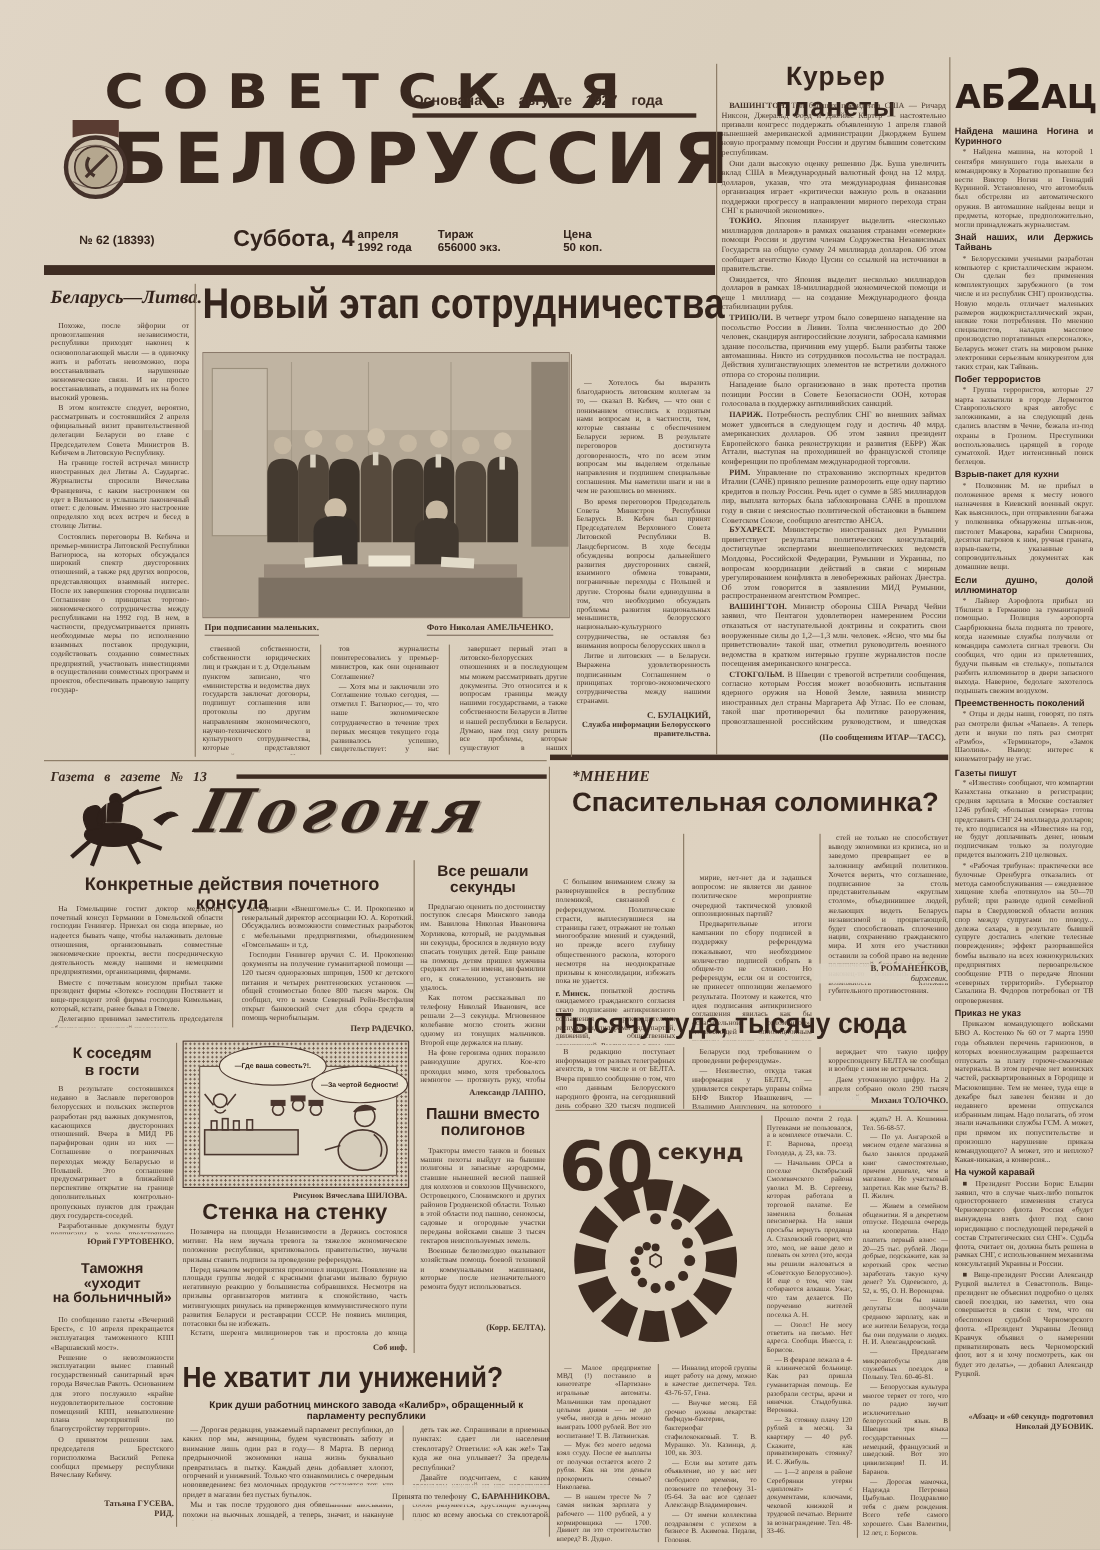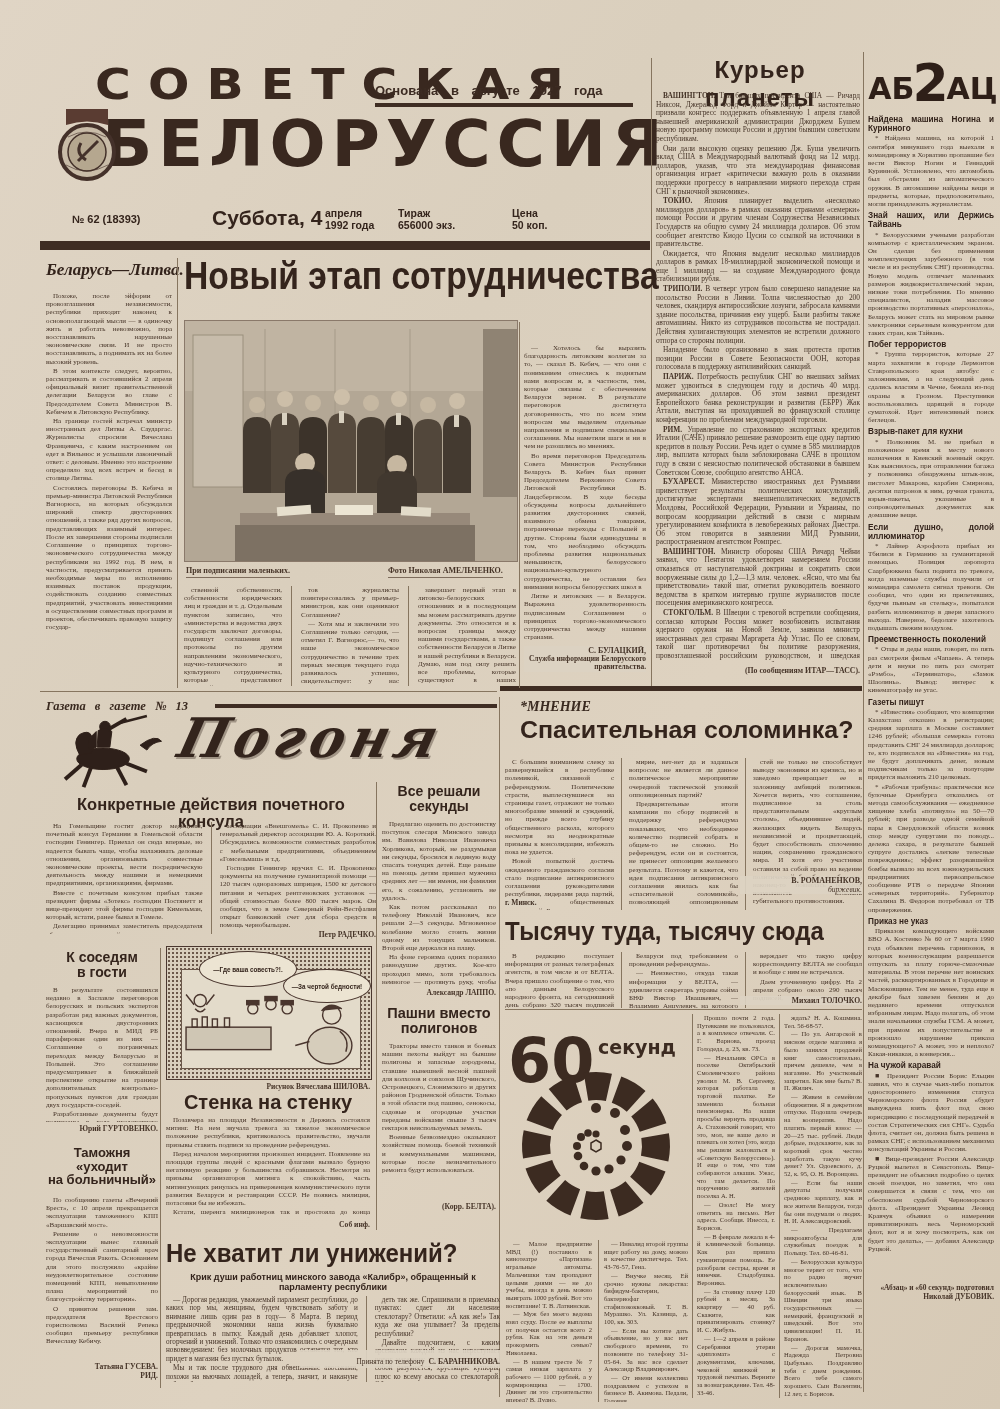--- a/index.html
+++ b/index.html
@@ -320,26 +320,26 @@
       <p>Позавчера на площади Независимости в Держись состоялся митинг. На нем звучала тревога за тяжелое экономическое положение республики, критиковалось правительство, звучали призывы ставить подписи за проведение референдума.</p>
       <p>Перед началом мероприятия произошел инцидент. Появление на площади группы людей с красными флагами вызвало бурную негативную реакцию у большинства собравшихся. Несмотря на призывы организаторов митинга к спокойствию, часть митингующих ринулась на приверженцев коммунистического пути развития Беларуси и реставрации СССР. Не появись милиция, потасовки бы не избежать.</p>
       <p>Кстати, шеренга милиционеров так и простояла до конца митинга, разделяя противоборствующие стороны.</p>
     </div>
   <div class="abs byline" style="left:166px;top:1220px;width:204px;">Соб инф.</div>
 
   <div class="vr" style="left:499px;top:697px;height:700px;"></div>
   <div class="abs kicker-it" style="left:520px;top:699px;font-size:14px;">*МНЕНИЕ</div>
   <div class="abs head-sans" style="left:520px;top:716px;width:342px;font-size:24px;white-space:nowrap;transform:scaleX(1.04);transform-origin:left top;">Спасительная соломинка?</div>
   <div class="abs" style="left:505px;top:758px;width:357px;height:152px;display:flex;gap:7px;">
-    <div class="bt" style="width:113px;height:152px;">
+    <div class="bt" style="width:113px;height:152px;margin-top:40px;">
         <p>С большим вниманием слежу за развернувшейся в республике полемикой, связанной с референдумом. Политические страсти, выплеснувшиеся на страницы газет, отражают не только многообразие мнений и суждений, но прежде всего глубину общественного раскола, которого несмотря на неоднократные призывы к консолидации, избежать пока не удается.</p>
         <p>Новой попыткой достичь ожидаемого гражданского согласия стало подписание антикризисного соглашения руководителями республики, лидерами ряда партий, движений, общественных организаций. Раздумывая о том, что побудило конфликтующие стороны сесть за стол переговоров и подписать своеобразное пере-</p>
       </div>
     <div style="width:1px;background:#86755f;"></div>
-    <div class="bt" style="width:113px;height:152px;">
+    <div class="bt" style="width:113px;height:152px;margin-top:36px;">
         <p>мирие, нет-нет да и задашься вопросом: не является ли данное политическое мероприятие очередной тактической уловкой оппозиционных партий?</p>
         <p>Предварительные итоги кампании по сбору подписей в поддержку референдума показывают, что необходимое количество подписей собрать в общем-то не сложно. Но референдум, если он и состоится, не принесет оппозиции желаемого результата. Поэтому и кажется, что идея подписания антикризисного соглашения явилась как бы «спасительной соломинкой», позволяющей оппозиционным партиям сохранить имидж в глазах общественности. Видимо, пришло понимание того, что нагнетание политических стра-</p>
       </div>
     <div style="width:1px;background:#86755f;"></div>
     <div class="bt" style="width:113px;height:152px;">
         <p>стей не только не способствует выводу экономики из кризиса, но и заведомо превращает ее в заложницу амбиций политиков. Хочется верить, что соглашение, подписанное за столь представительным «круглым столом», объединившее людей, желающих видеть Беларусь независимой и процветающей, будет способствовать сплочению нации, сохранению гражданского мира. И хотя его участники оставили за собой право на ведение политической борьбы, в обществе наконец-то появилась реальная возможность избежать губительного противостояния.</p>
       </div>
   </div>
   <div class="abs" style="left:740px;top:876px;width:122px;background:rgba(220,210,194,.92);">
     <div class="byline" style="font-size:8px;">В. РОМАНЕНКОВ,</div>

